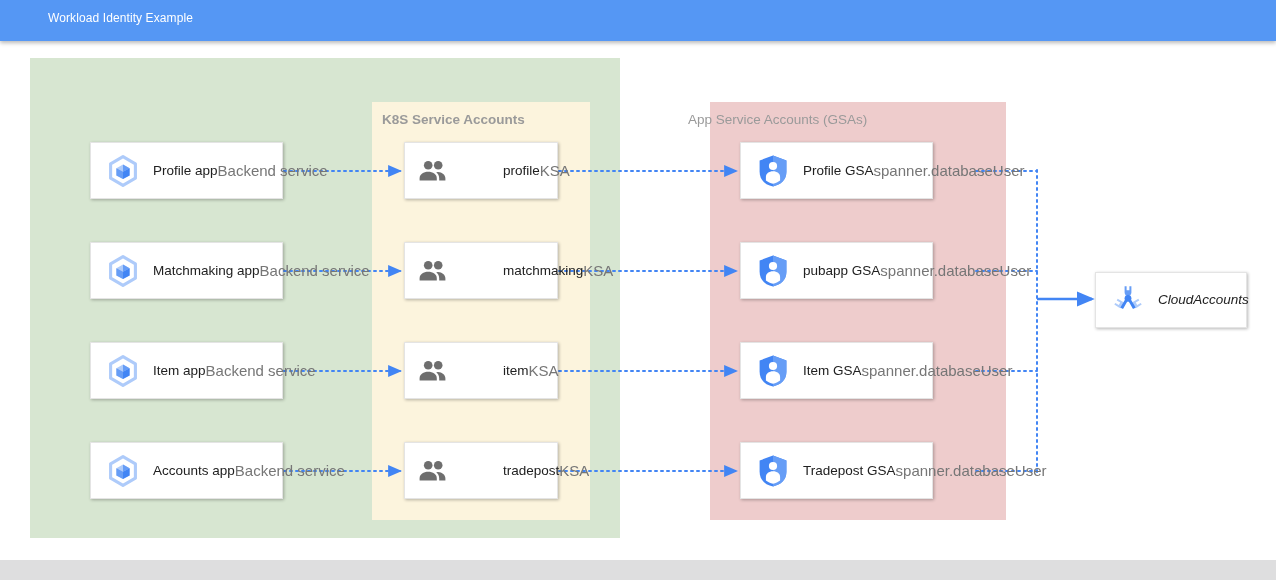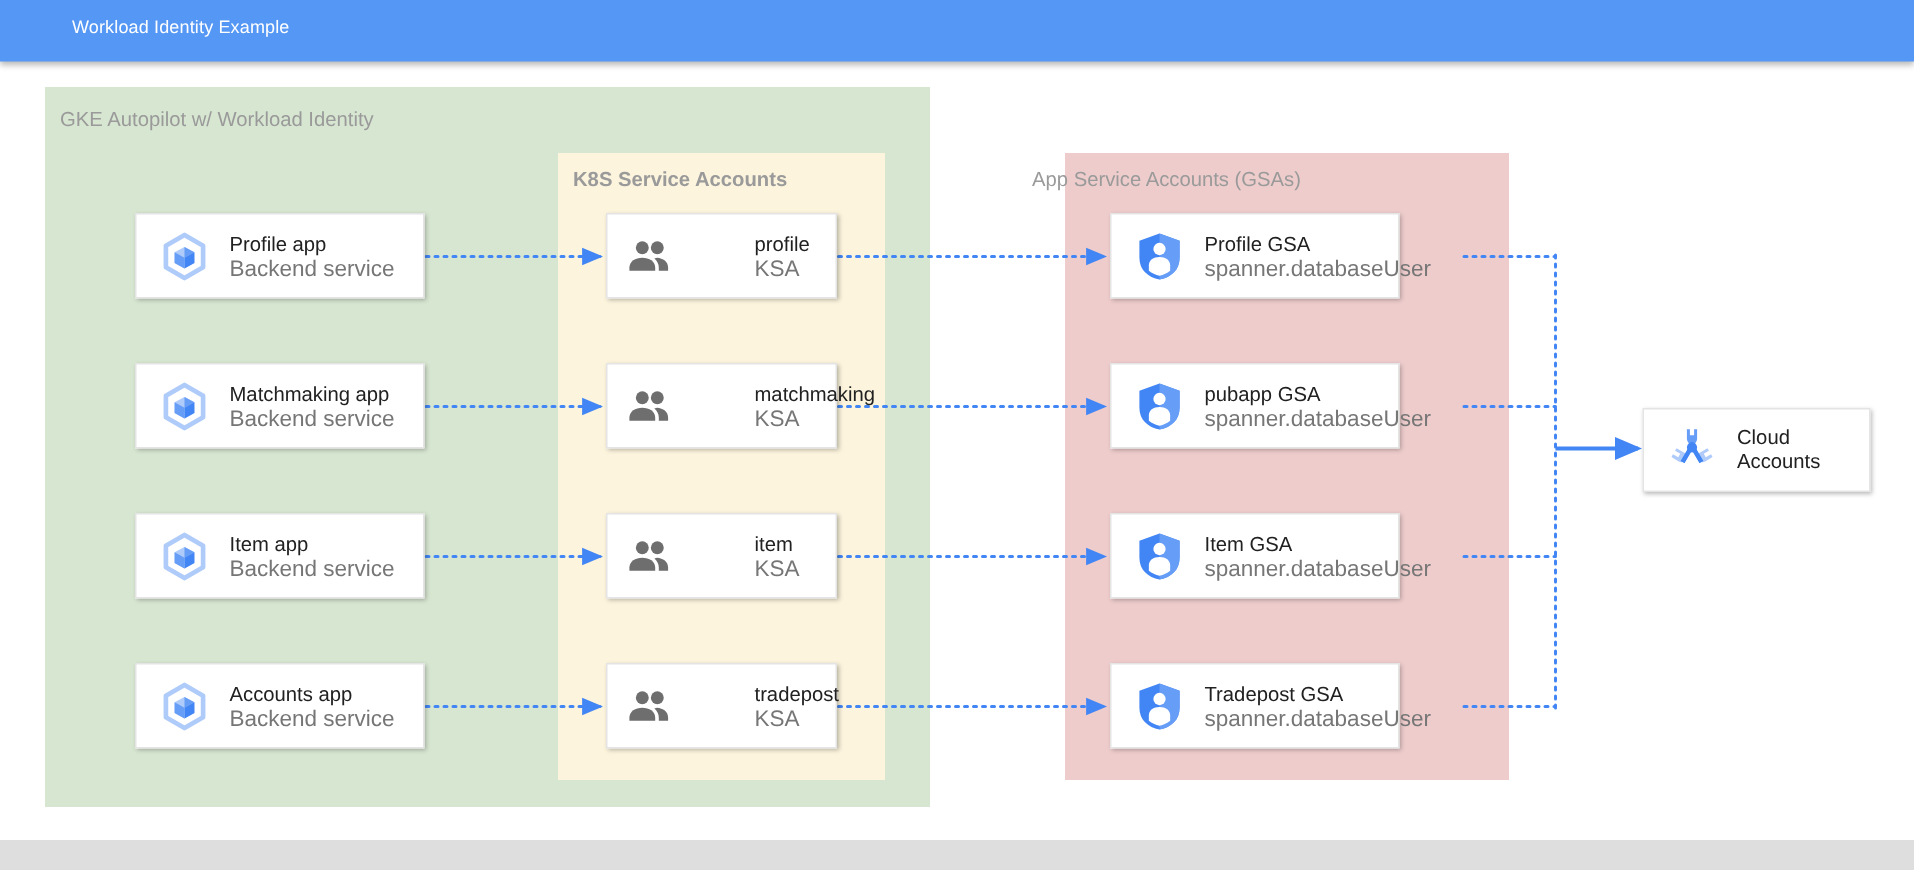--- a/index.html
+++ b/index.html
@@ -42,21 +42,21 @@
   .card {
     position: absolute;
     background: #ffffff;
     border: 1px solid #e4e4e4;
     box-shadow: 1px 1px 3px rgba(0,0,0,0.28);
     display: flex; align-items: center;
   }
   .card-icon {
     flex: 0 0 auto; display: flex; align-items: center; justify-content: center;
   }
-  .card-text { display: flex; flex-direction: column; justify-content: flex-start; }
+  .card-text { display: flex; flex-direction: row; justify-content: flex-start; }
   .card-title { font-size: 13.5px; color: #212121; line-height: 17px; white-space: nowrap; }
   .card-sub   { font-size: 15px; color: #767676; line-height: 17px; white-space: nowrap; }
 
   
   .card-app { left: 90px; width: 193px; height: 57px; }
   .card-app .card-icon { width: 56px; margin-left: 4px; }
   .card-app .card-text { margin-left: 2px; }
 
   
   .card-ksa { left: 404px; width: 154px; height: 57px; gap: 44px; }
@@ -68,21 +68,21 @@
   .card-gsa { left: 740px; width: 193px; height: 57px; }
   .card-gsa .card-icon { width: 56px; margin-left: 4px; }
   .card-gsa .card-text { margin-left: 2px; }
 
   
   .card-spanner {
     left: 1095px; top: 272px; width: 152px; height: 56px;
   }
   .card-spanner .card-icon { width: 56px; margin-left: 4px; }
   .card-spanner .card-text { margin-left: 2px; }
-  .card-spanner .card-title { line-height: 16px; }
+  .card-spanner .card-title { line-height: 16px; font-style: italic; }
 
   
   .row0 { top: 142px; }
   .row1 { top: 242px; }
   .row2 { top: 342px; }
   .row3 { top: 442px; }
 
   
   svg.wires {
     position: absolute; left: 0; top: 0; width: 1276px; height: 580px;
@@ -92,21 +92,20 @@
 </head>
 <body>
 
 <div id="canvas">
 
   <div class="titlebar">
     <div class="titlebar-text">Workload Identity Example</div>
   </div>
 
   <div class="zone zone-gke"></div>
-  <div class="zone-label" style="left:40px; top:72px;">GKE Autopilot w/ Workload Identity</div>
 
   <div class="zone zone-ksa"></div>
   <div class="zone-label" style="left:382px; top:112px;font-weight:bold;">K8S Service Accounts</div>
 
   <div class="zone zone-gsa"></div>
   <div class="zone-label" style="left:688px; top:112px;">App Service Accounts (GSAs)</div>
 
   <svg class="wires">
     <defs>
       <marker id="arrow" viewBox="0 0 10 10" refX="8.5" refY="5" markerWidth="7" markerHeight="7" orient="auto-start-reverse">

